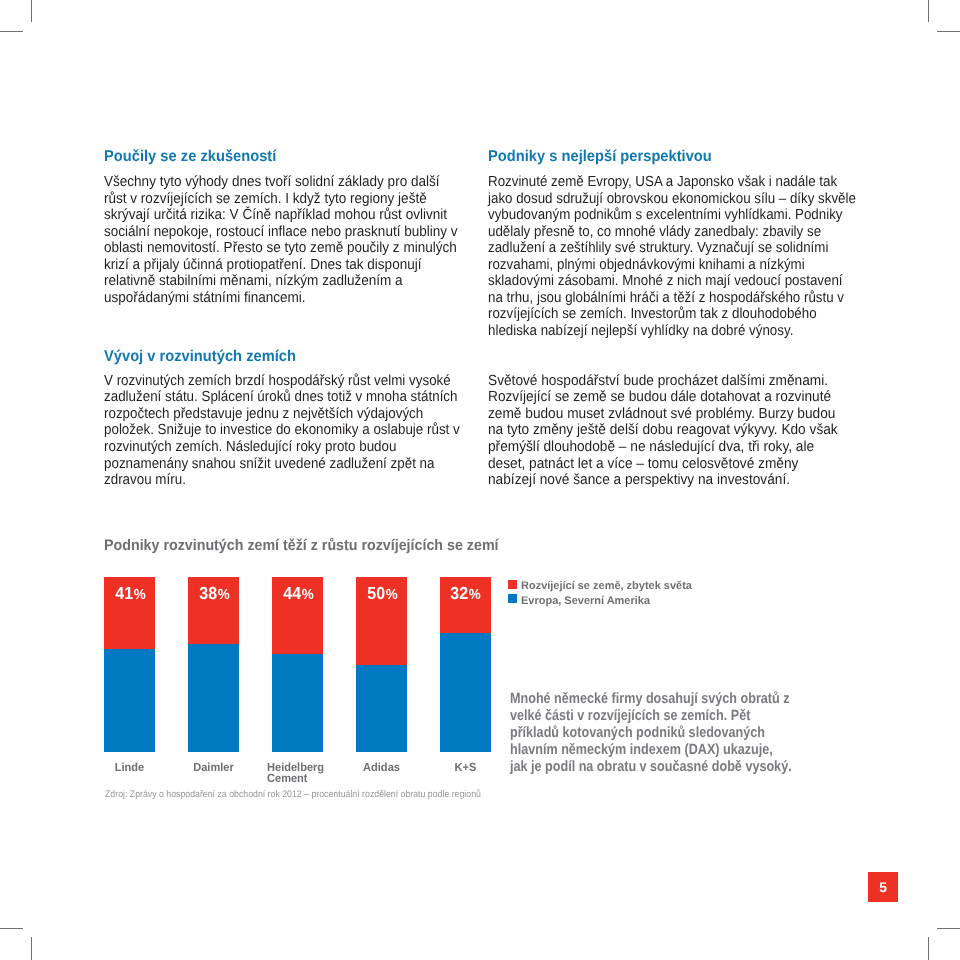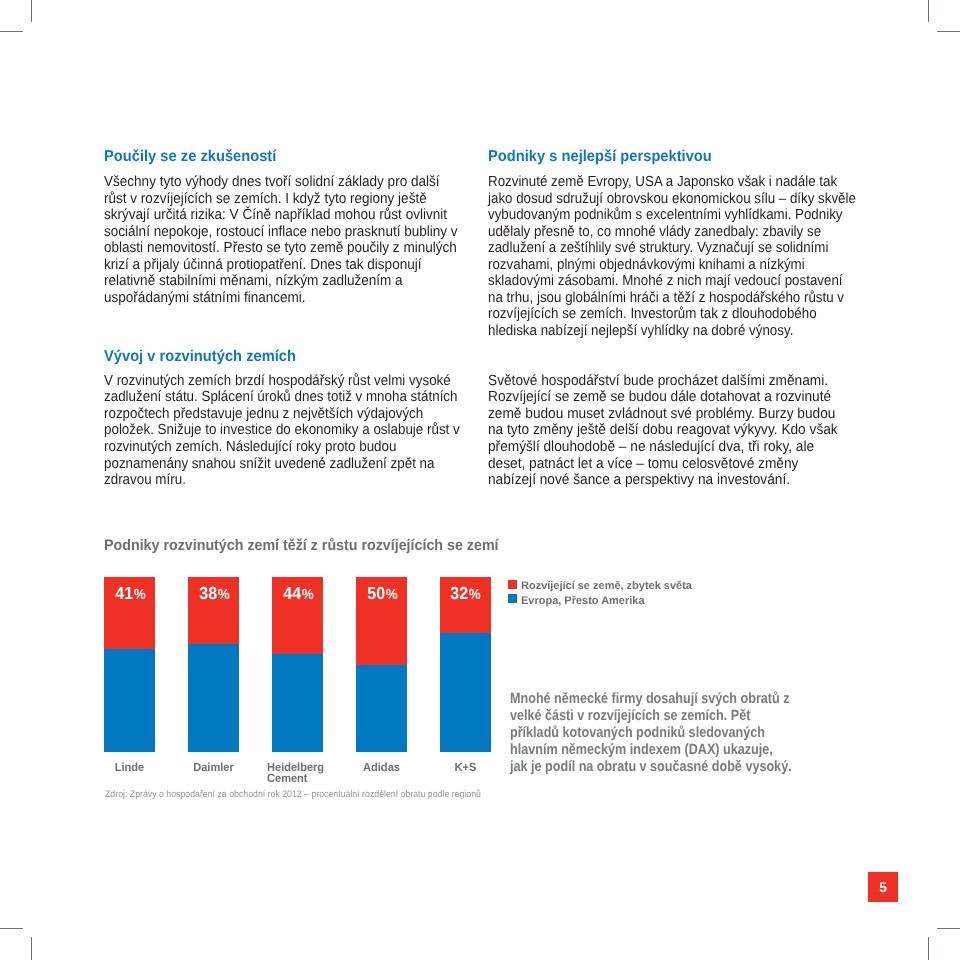--- a/index.html
+++ b/index.html
@@ -117,21 +117,21 @@
       <div class="tb catlab" style="left: 148.05px; top: 762.4px; width: 131px; text-align: center; transform-origin: 50% 0px;">Daimler</div>
       <div class="tb catlab" style="left: 266.7px; top: 762.4px; width: 120px; text-align: left; transform-origin: 0px 0px;">Heidelberg
 Cement</div>
       <div class="tb catlab" style="left: 315.75px; top: 762.4px; width: 131px; text-align: center; transform-origin: 50% 0px;">Adidas</div>
       <div class="tb catlab" style="left: 399.6px; top: 762.4px; width: 131px; text-align: center; transform-origin: 50% 0px;">K+S</div>
     </div>
   <div id="legend">
       <div class="swatch" style="left: 507.9px; top: 579.8px; width: 9.4px; height: 9.2px; background: rgb(238, 49, 36);"></div>
       <div class="tb legtxt" style="left: 521px; top: 579.2px;">Rozvíjející se země, zbytek světa</div>
       <div class="swatch" style="left: 507.9px; top: 594.3px; width: 9.4px; height: 9.2px; background: rgb(0, 121, 194);"></div>
-      <div class="tb legtxt" style="left: 521px; top: 593.7px;">Evropa, Přesto Amerika</div>
+      <div class="tb legtxt" style="left: 521px; top: 593.7px;">Evropa, Severní Amerika</div>
     </div>
 
   <div class="tb src" style="left:104.6px;top:789.6px;">Zdroj: Zprávy o hospodaření za obchodní rok 2012 – procentuální rozdělení obratu podle regionů</div>
 
   <div class="tb note" style="left:510.0px;top:690.7px;">Mnohé německé firmy dosahují svých obratů z
 velké části v rozvíjejících se zemích. Pět
 příkladů kotovaných podniků sledovaných
 hlavním německým indexem (DAX) ukazuje,
 jak je podíl na obratu v současné době vysoký.</div>
 

